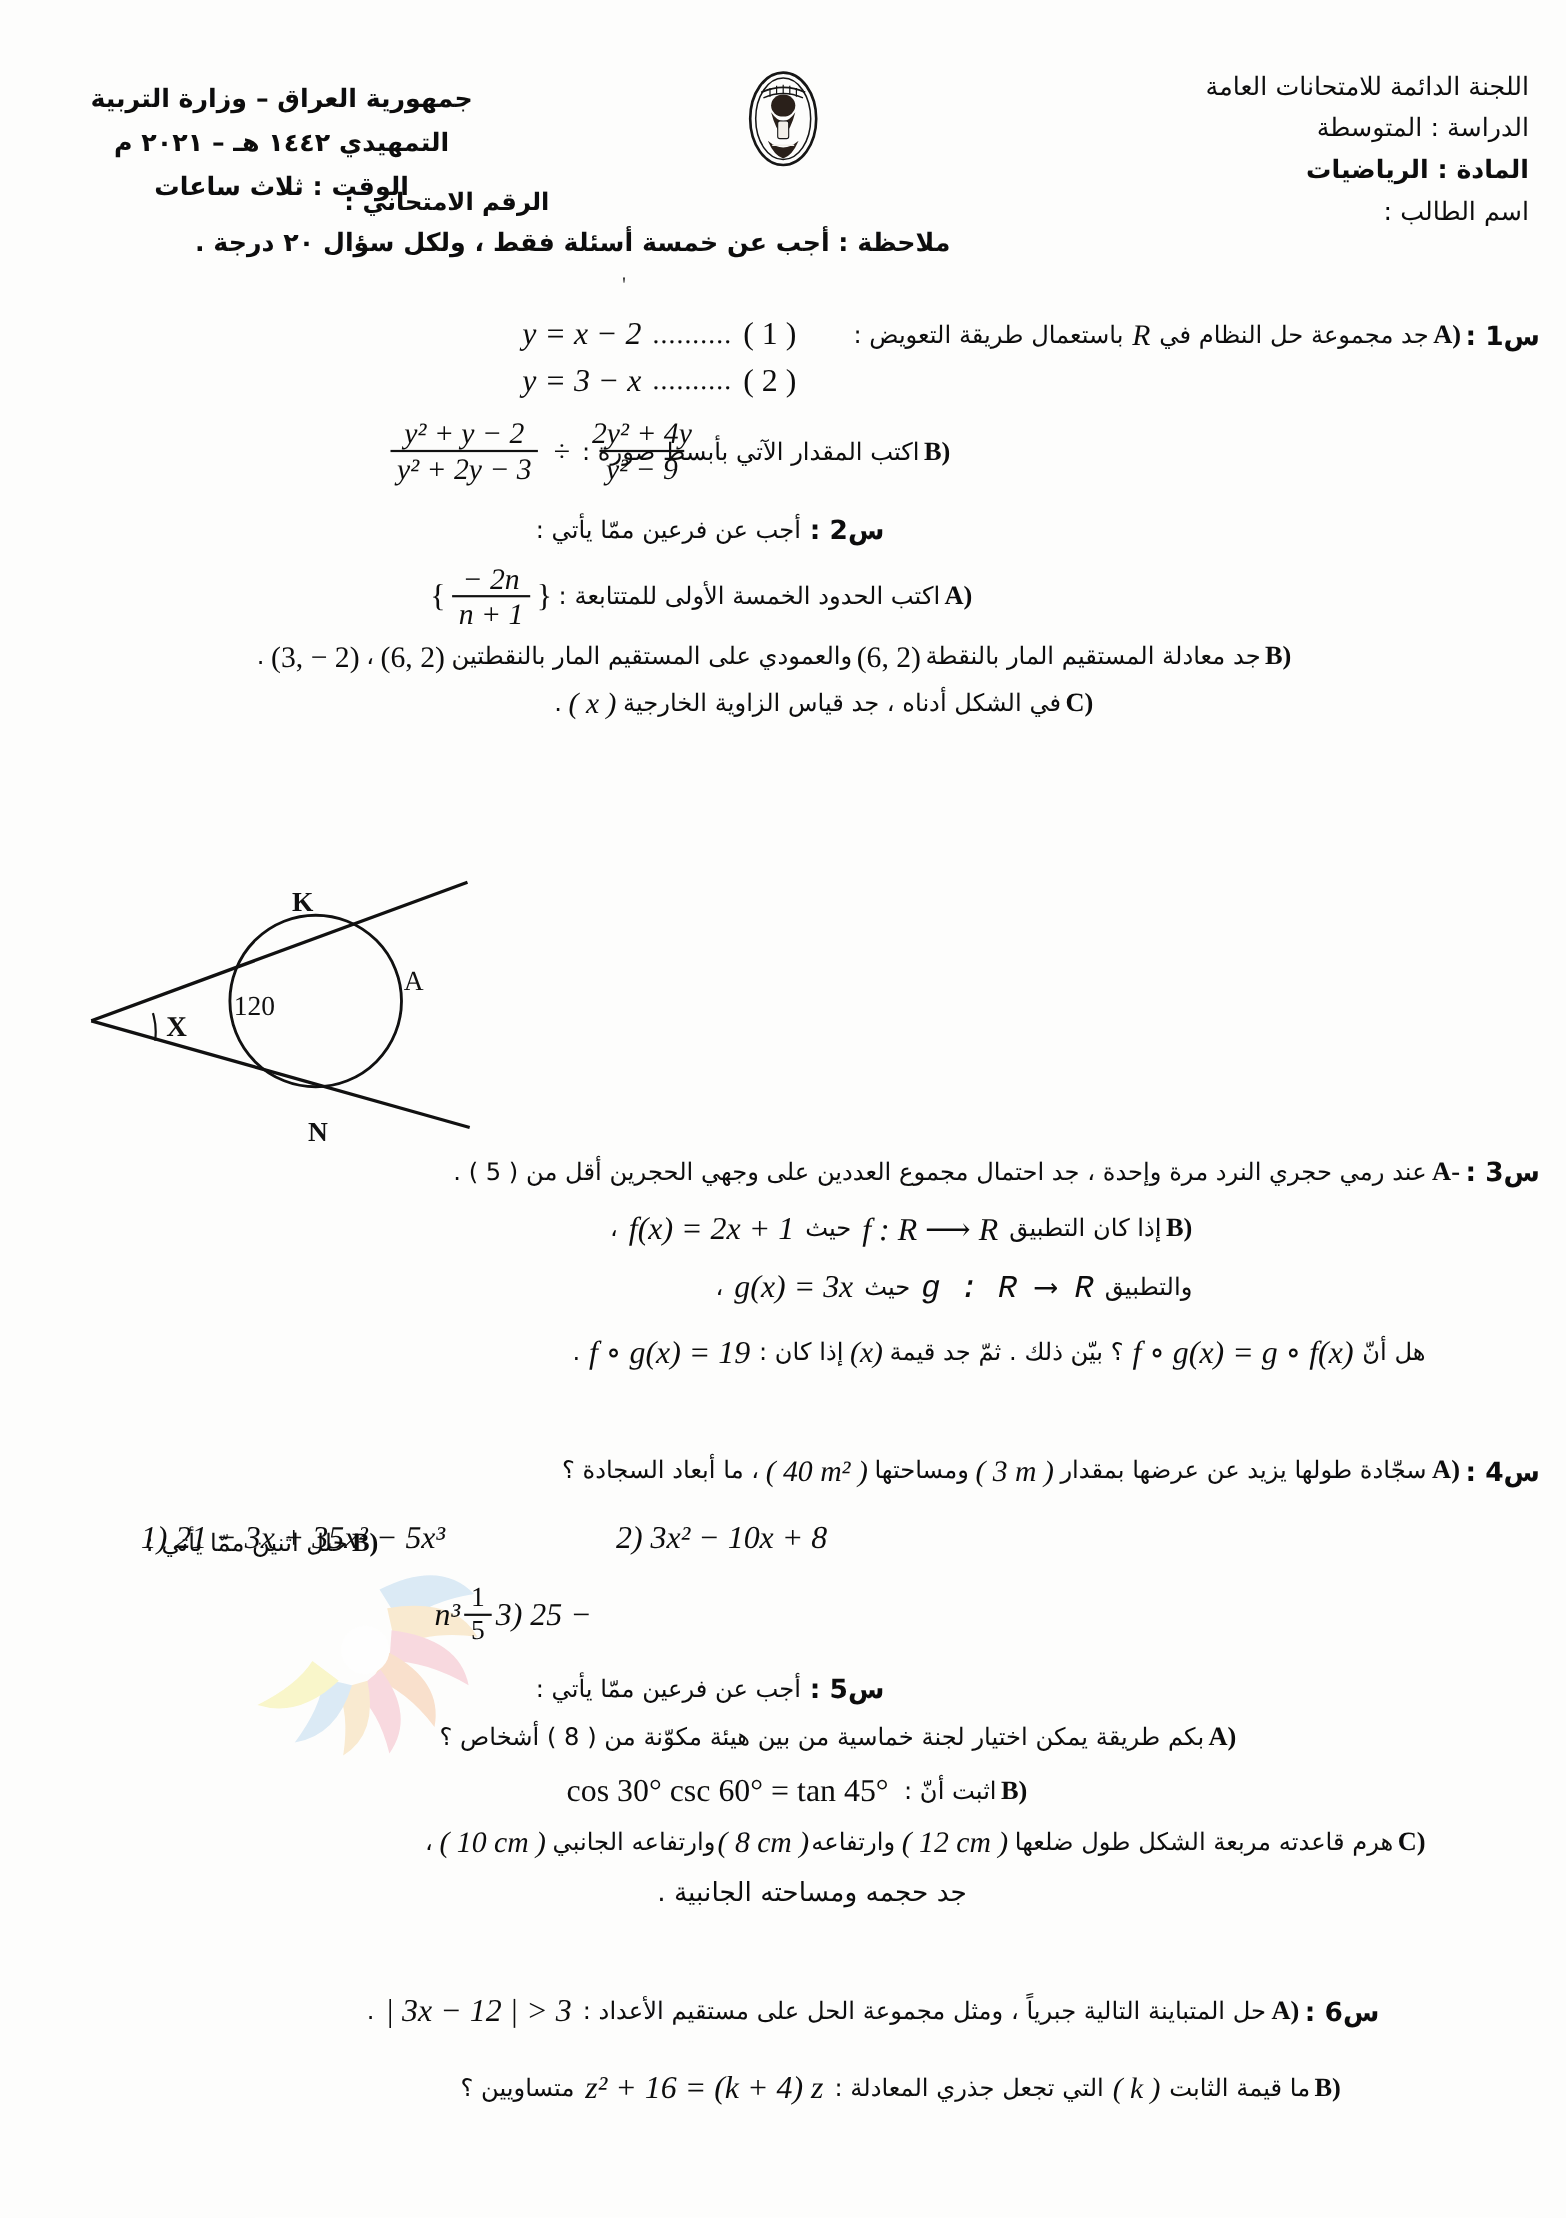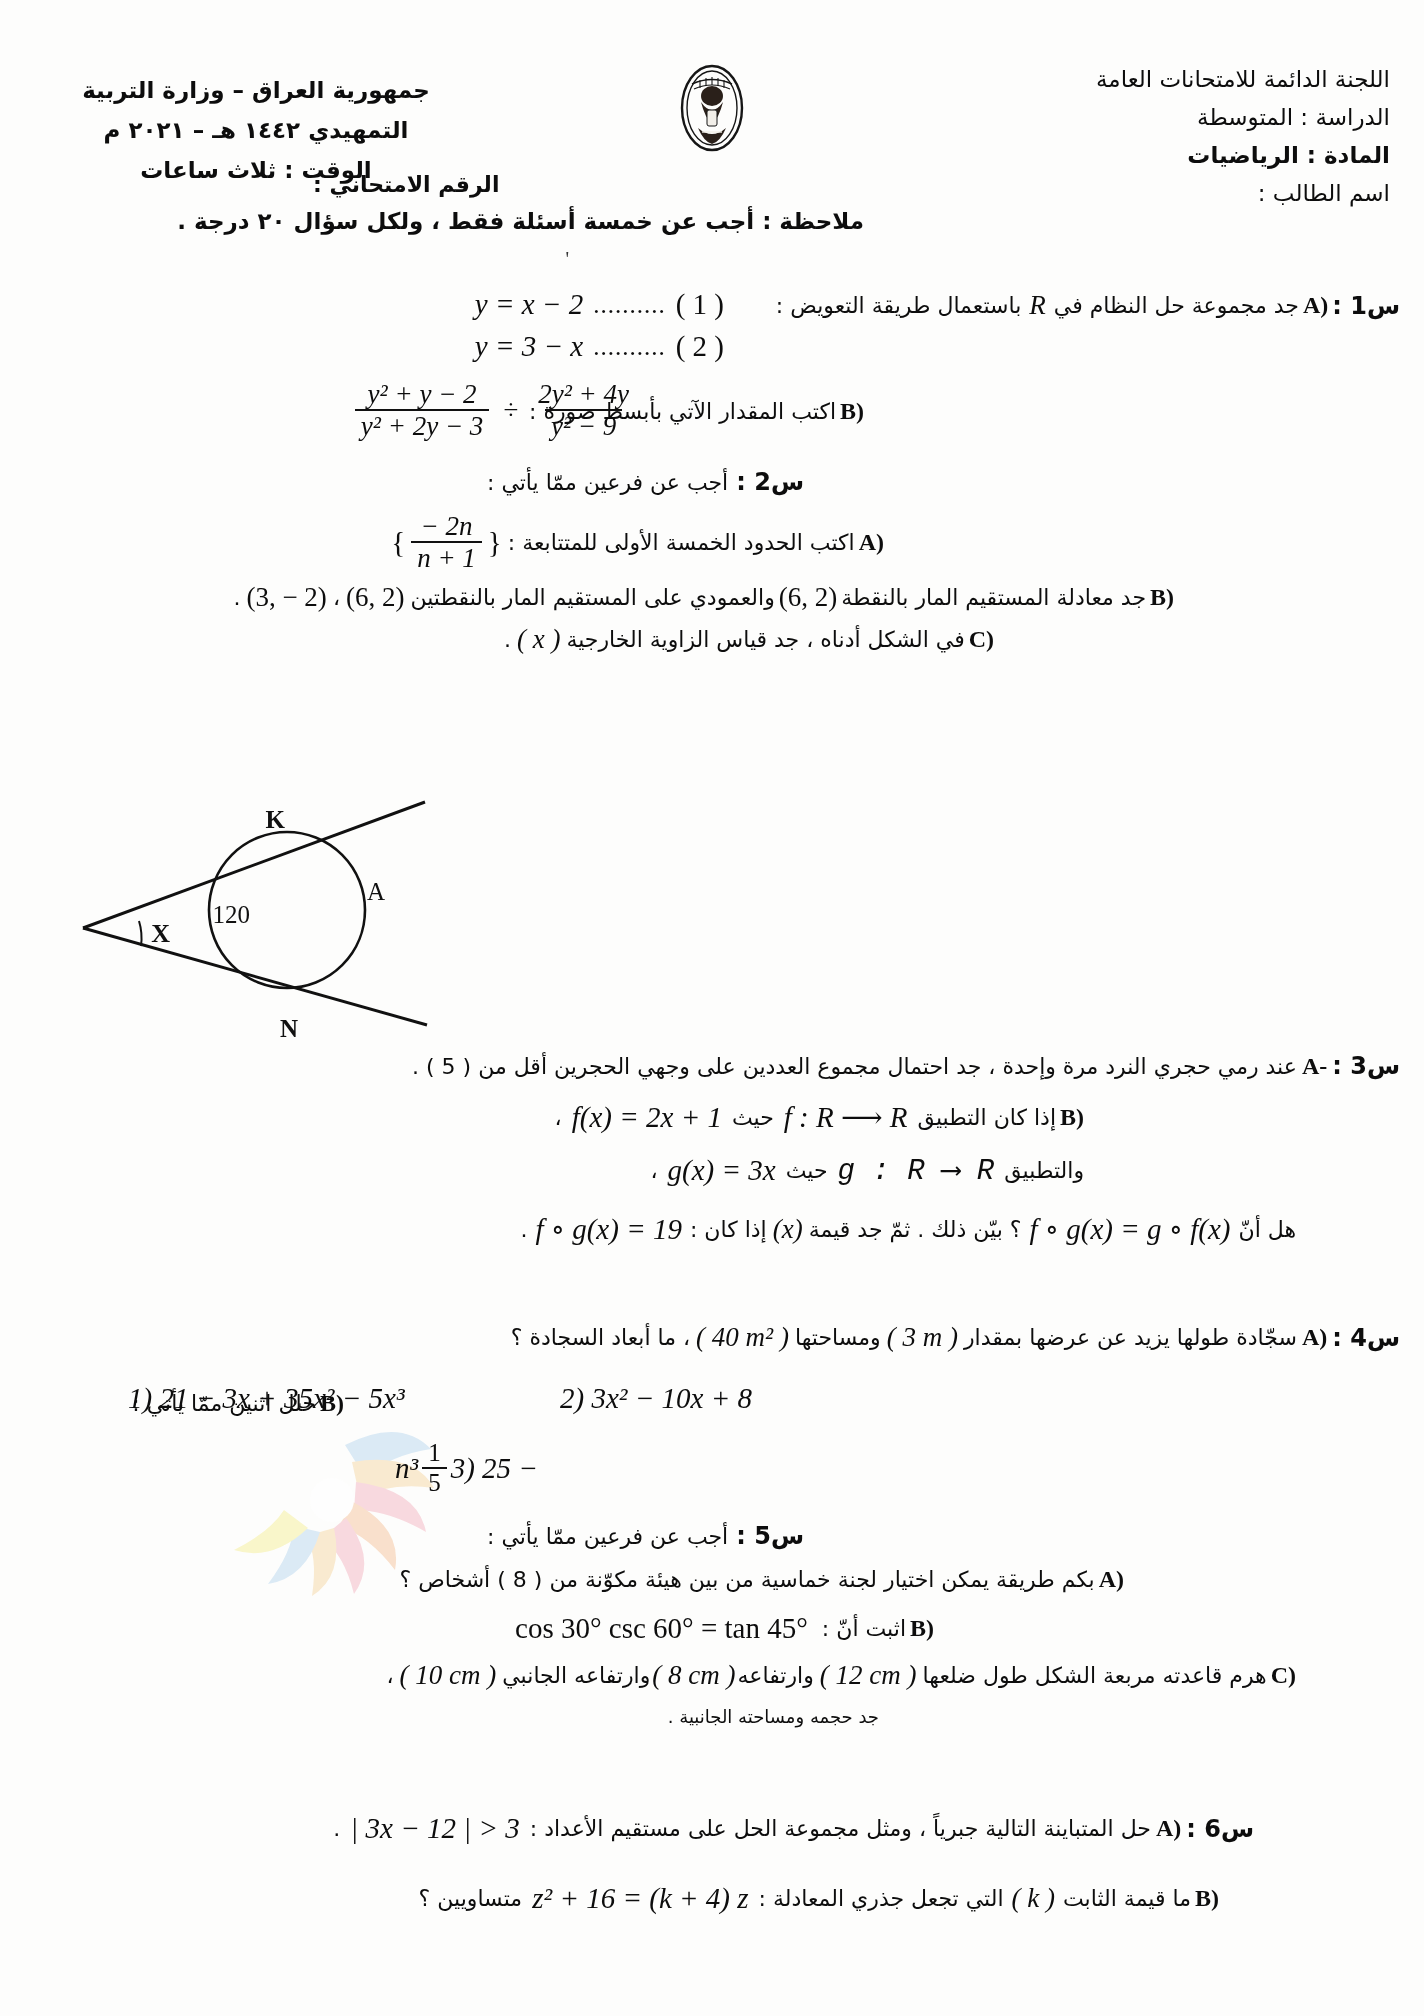--- a/index.html
+++ b/index.html
@@ -36,21 +36,21 @@
   
   #emblem{position:absolute;top:62px;left:50%;margin-left:-36px;width:72px;height:92px;}
 
   
   #note{position:absolute;top:208px;right:560px;font-size:23px;font-weight:bold;white-space:nowrap;}
   #note-tick{position:absolute;top:248px;right:855px;font-size:20px;color:#333;}
 
   
   .qlabel{font-weight:bold;font-size:24px;white-space:nowrap;}
   .qtext{font-size:22px;white-space:nowrap;}
-  .line{position:absolute;white-space:nowrap;font-size:18px;}
+  .line{position:absolute;white-space:nowrap;font-size:24px;}
 
   
   .m20{font-size:25px;}
   .m22{font-size:27px;}
   .m24{font-size:29px;}
 
   
   #watermark{position:absolute;left:120px;top:1350px;width:330px;height:300px;opacity:.55;pointer-events:none;}
 
   

